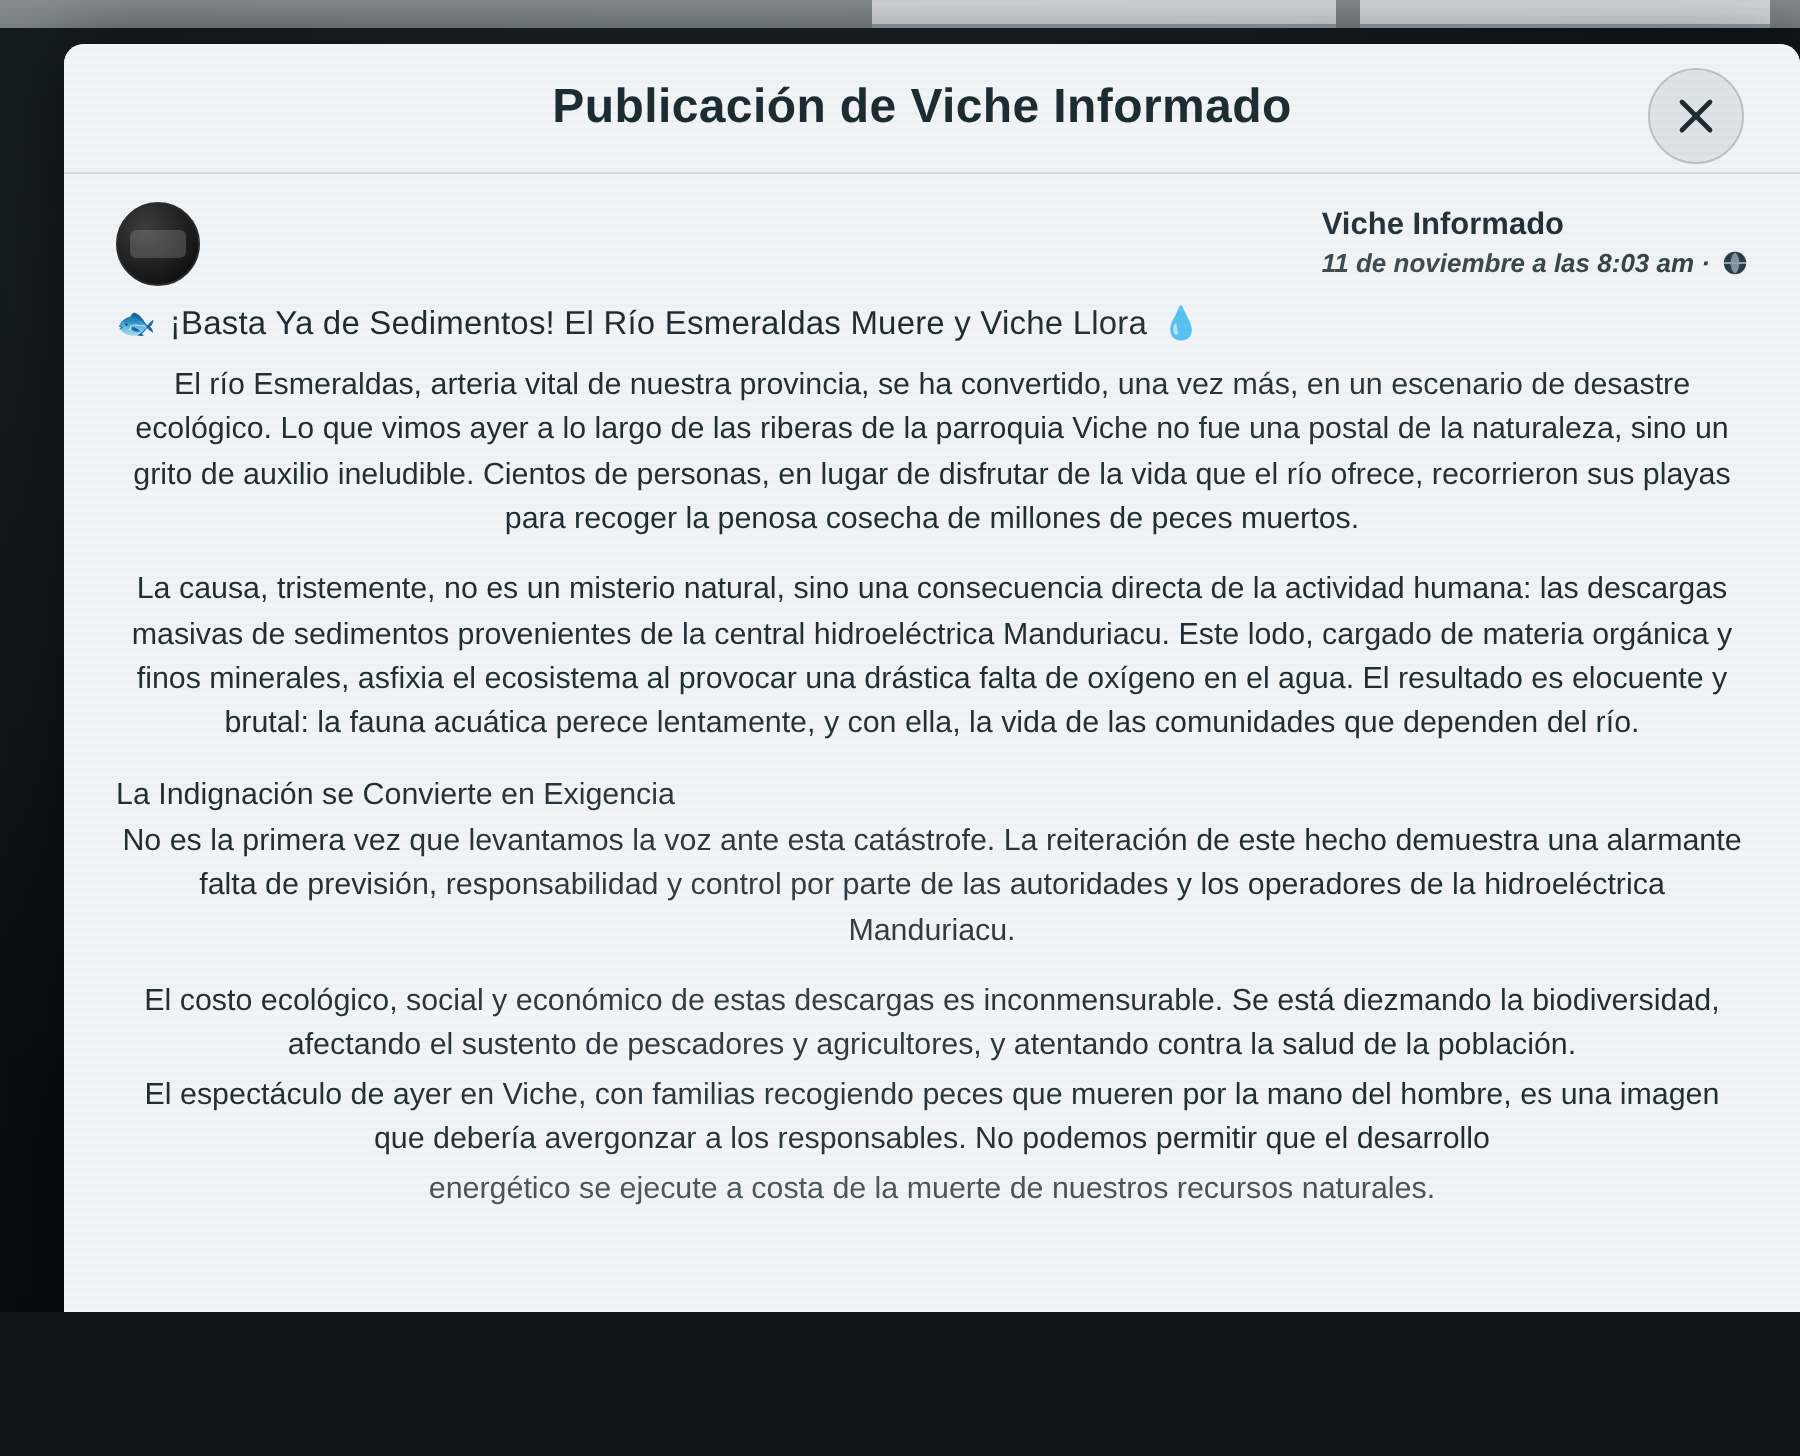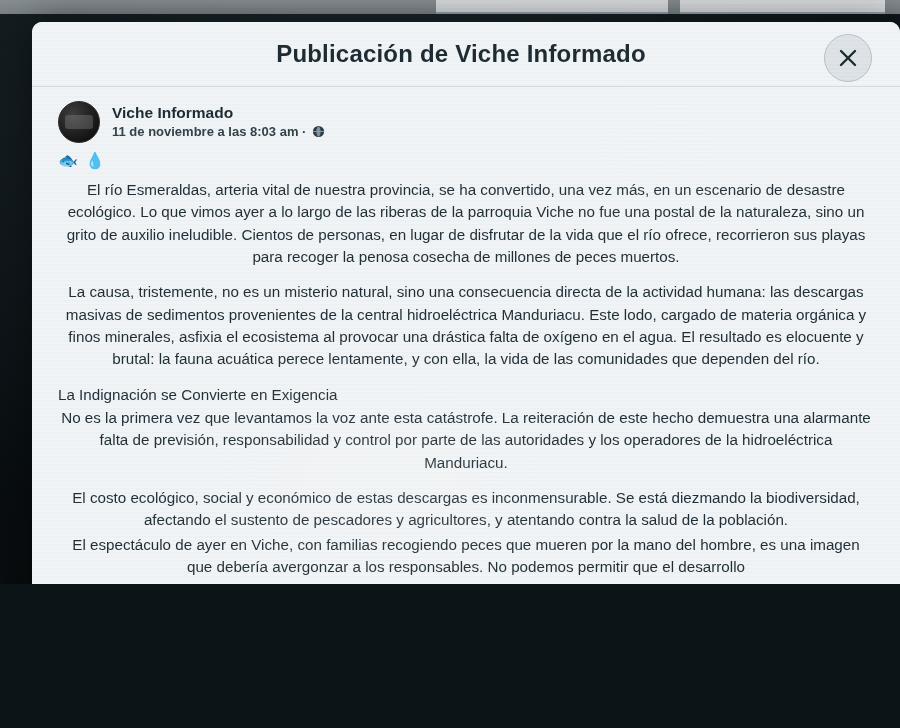--- a/index.html
+++ b/index.html
@@ -9,21 +9,21 @@
     height: 728px;
     overflow: hidden;
     background: #0c1418;
     font-family: "Liberation Sans", sans-serif;
   }
 
   
   #screen {
     position: relative;
     width: 900px;
-    height: 584px;
+    height: 656px;
     background:
       radial-gradient(ellipse at 40% 30%, rgba(255,255,255,0.05), rgba(0,0,0,0.35) 70%),
       linear-gradient(180deg, #16232a 0%, #101a20 40%, #0a1216 100%);
     overflow: hidden;
   }
 
   
   .bg-strip {
     position: absolute;
     top: 0;
@@ -98,20 +98,21 @@
     overflow: hidden;
     position: relative;
   }
 
   
   .author-row {
     display: flex;
     align-items: flex-start;
     gap: 12px;
     margin-bottom: 10px;
+    justify-content: space-between;
   }
   .avatar {
     width: 40px;
     height: 40px;
     border-radius: 50%;
     background: radial-gradient(circle at 35% 30%, #3c3c3c, #111 75%);
     border: 1px solid #2b2b2b;
     flex: 0 0 auto;
     position: relative;
     overflow: hidden;
@@ -132,20 +133,21 @@
     line-height: 1.25;
   }
   .post-meta {
     display: flex;
     align-items: center;
     gap: 6px;
     font-size: 13px;
     font-weight: bold;
     color: #33414a;
     margin-top: 2px;
+    font-style: italic;
   }
   .globe-icon {
     display: inline-block;
     width: 13px;
     height: 13px;
   }
 
   
   .post-headline {
     font-size: 16.5px;
@@ -241,20 +243,21 @@
                 <path d="M6.5 1.2 C3.6 3 3.6 10 6.5 11.8 C9.4 10 9.4 3 6.5 1.2 Z" fill="#8fa3ae" opacity="0.85"></path>
                 <line x1="1" y1="6.5" x2="12" y2="6.5" stroke="#8fa3ae" stroke-width="0.9"></line>
               </svg>
             </span>
           </div>
         </div>
       </div>
 
       <div class="post-headline">
         <span class="emoji">🐟</span>
+        <span class="headline-text">¡Basta Ya de Sedimentos! El Río Esmeraldas Muere y Viche Llora</span>
         <span class="emoji">💧</span>
       </div>
 
       <p class="para">El río Esmeraldas, arteria vital de nuestra provincia, se ha convertido, una vez más, en un escenario de desastre ecológico. Lo que vimos ayer a lo largo de las riberas de la parroquia Viche no fue una postal de la naturaleza, sino un grito de auxilio ineludible. Cientos de personas, en lugar de disfrutar de la vida que el río ofrece, recorrieron sus playas para recoger la penosa cosecha de millones de peces muertos.</p>
       <p class="para">La causa, tristemente, no es un misterio natural, sino una consecuencia directa de la actividad humana: las descargas masivas de sedimentos provenientes de la central hidroeléctrica Manduriacu. Este lodo, cargado de materia orgánica y finos minerales, asfixia el ecosistema al provocar una drástica falta de oxígeno en el agua. El resultado es elocuente y brutal: la fauna acuática perece lentamente, y con ella, la vida de las comunidades que dependen del río.</p>
 
       <p class="subhead">La Indignación se Convierte en Exigencia</p>
       <p class="para">No es la primera vez que levantamos la voz ante esta catástrofe. La reiteración de este hecho demuestra una alarmante falta de previsión, responsabilidad y control por parte de las autoridades y los operadores de la hidroeléctrica Manduriacu.</p>
       <p class="para tight">El costo ecológico, social y económico de estas descargas es inconmensurable. Se está diezmando la biodiversidad, afectando el sustento de pescadores y agricultores, y atentando contra la salud de la población.</p>
 

